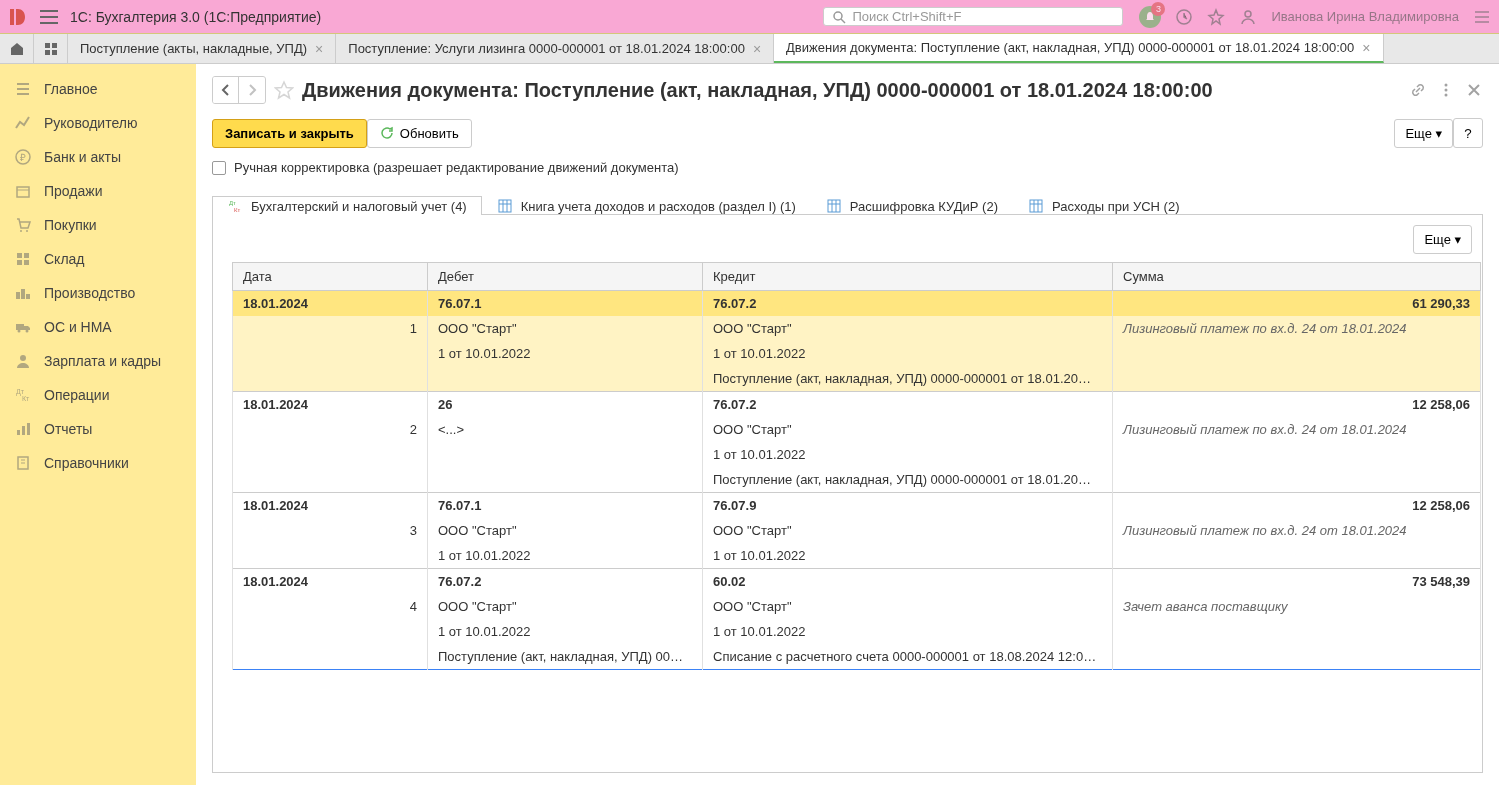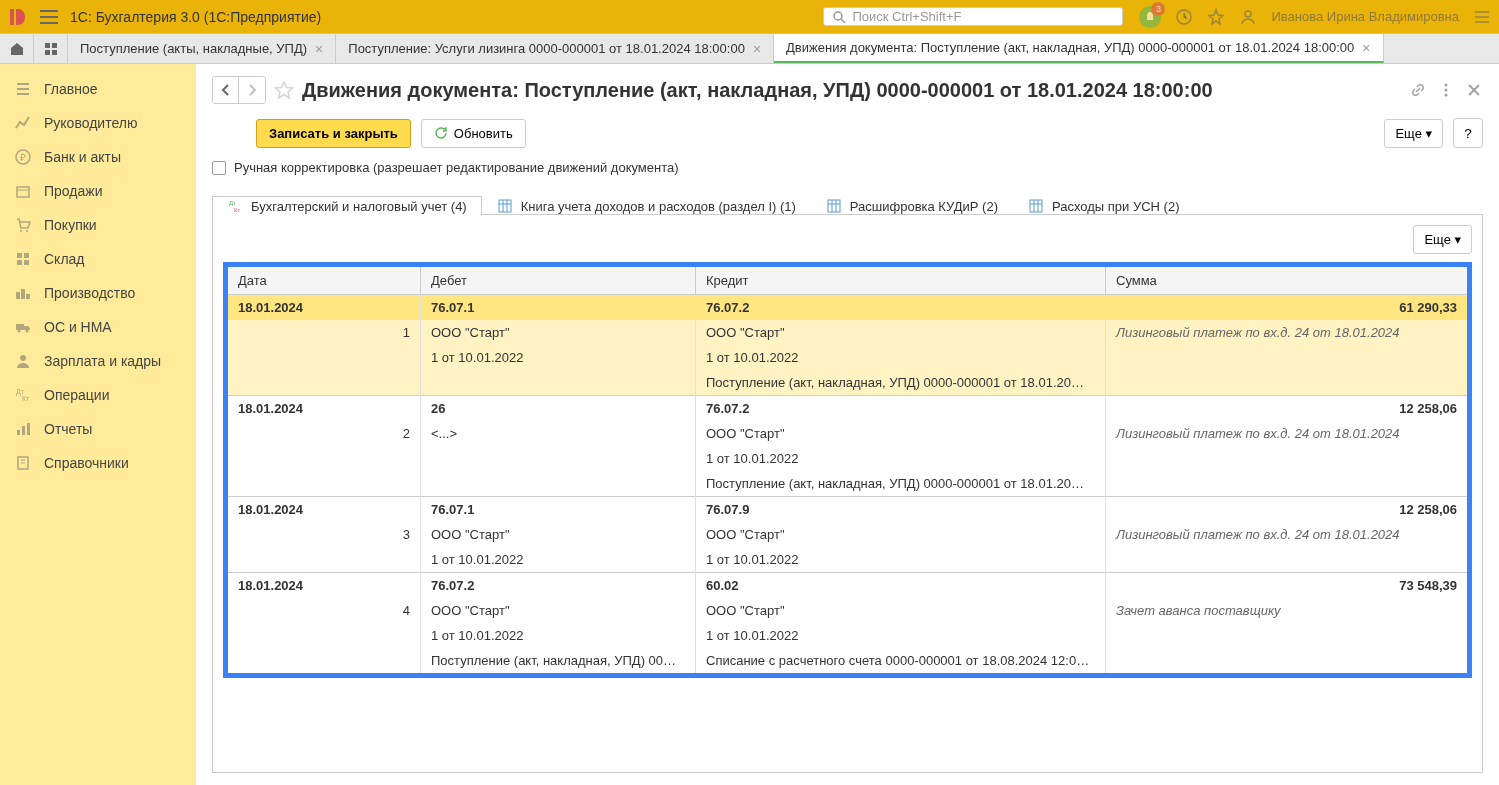--- a/index.html
+++ b/index.html
@@ -1,19 +1,19 @@
 <!DOCTYPE html>
 <html><head>
   <meta charset="utf-8">
   <style>
     * { box-sizing: border-box; margin: 0; padding: 0; }
     body { font-family: Arial, sans-serif; font-size: 13px; color: #333; background: #fff; width: 1499px; height: 785px; overflow: hidden; }
     
     
-    .top-header { background: #eab308; height: 34px; display: flex; align-items: center; padding: 0 8px; border-bottom: 1px solid #d4c77a; text-align: right; }
+    .top-header { background: #f9a8d4; height: 34px; display: flex; align-items: center; padding: 0 8px; border-bottom: 1px solid #d4c77a; text-align: right; }
     .logo { width: 24px; height: 20px; margin-right: 8px; }
     .hamburger { width: 18px; height: 14px; margin-right: 12px; cursor: pointer; }
     .app-title { font-size: 14px; color: #333; flex: 0 0 auto; }
     .search-box { margin-left: auto; background: #fff; border: 1px solid #ccc; border-radius: 3px; padding: 1px 8px; width: 300px; display: flex; align-items: center; color: #999; font-size: 13px; }
     .search-icon { margin-right: 6px; }
     .header-icons { display: flex; align-items: center; gap: 14px; margin-left: 16px; }
     .header-icons > * { cursor: pointer; opacity: 0.6; }
     .notification { position: relative; width: 22px; height: 22px; background: #5cb85c; border-radius: 50%; display: flex; align-items: center; justify-content: center; }
     .notification-badge { position: absolute; top: -4px; right: -4px; background: #d9534f; color: #fff; border-radius: 50%; width: 14px; height: 14px; font-size: 9px; display: flex; align-items: center; justify-content: center; }
     .user-name { font-size: 13px; color: #555; }
@@ -41,21 +41,21 @@
     .nav-buttons { display: flex; border: 1px solid #ccc; border-radius: 3px; overflow: hidden; }
     .nav-btn { width: 26px; height: 26px; display: flex; align-items: center; justify-content: center; cursor: pointer; background: #fff; }
     .nav-btn:first-child { border-right: 1px solid #ccc; }
     .nav-btn.disabled { opacity: 0.4; cursor: default; }
     .star-icon { width: 20px; height: 20px; opacity: 0.4; cursor: pointer; }
     .page-title { font-size: 20px; color: #333; flex: 1; }
     .page-actions { display: flex; gap: 10px; }
     .page-actions > * { cursor: pointer; opacity: 0.6; }
     
     
-    .toolbar { display: flex; align-items: center; gap: 10px; margin-bottom: 12px; margin-left: 44px; }
+    .toolbar { display: flex; align-items: center; margin-bottom: 12px; }
     .btn-primary { background: #ffdb4d; border: 1px solid #d4a017; padding: 6px 12px; border-radius: 3px; font-weight: bold; cursor: pointer; font-size: 13px; }
     .btn-secondary { background: #fff; border: 1px solid #ccc; padding: 6px 12px; border-radius: 3px; cursor: pointer; font-size: 13px; display: flex; align-items: center; gap: 6px; }
     .btn-more { margin-left: auto; background: #fff; border: 1px solid #ccc; padding: 6px 10px; border-radius: 3px; cursor: pointer; font-size: 13px; }
     .btn-help { background: #fff; border: 1px solid #ccc; width: 30px; height: 30px; border-radius: 3px; cursor: pointer; display: flex; align-items: center; justify-content: center; }
     
     
     .checkbox-row { display: flex; align-items: center; gap: 8px; margin-bottom: 20px; font-size: 13px; }
     .checkbox { width: 14px; height: 14px; border: 1px solid #999; border-radius: 2px; cursor: pointer; }
     
     
@@ -63,21 +63,21 @@
     .content-tab { padding: 1px 14px; display: flex; align-items: center; gap: 8px; cursor: pointer; font-size: 13px; border: 1px solid transparent; border-bottom: none; position: relative; top: 1px; }
     .content-tab.active { background: #fff; border-color: #ccc; }
     .content-tab.active::after { content: ''; position: absolute; bottom: -1px; left: 0; right: 0; height: 1px; background: #fff; }
     .tab-icon { width: 16px; height: 16px; }
     
     
     .table-wrapper { border: 1px solid #ccc; border-top: none; padding: 10px; flex: 1; overflow: hidden; display: flex; flex-direction: column; }
     .table-toolbar { display: flex; justify-content: flex-end; margin-bottom: 8px; }
     
     
-    .data-table { border: 5px solid #3b82f6; width: 100%; border-collapse: collapse; }
+    .data-table { border: 1px solid #3b82f6; width: 100%; border-collapse: collapse; margin-left: 9px; }
     .data-table th { background: #f5f5f5; border: 1px solid #ccc; padding: 6px 10px; text-align: left; font-weight: normal; font-size: 13px; }
     .data-table td { border-left: 1px solid #e0e0e0; border-right: 1px solid #e0e0e0; padding: 5px 10px; font-size: 13px; vertical-align: top; }
     .row-selected td { background: #fff3c4; }
     .row-selected.first-line td { background: #ffe680; }
     .bold { font-weight: bold; }
     .italic { font-style: italic; color: #666; }
     .sum-cell { text-align: right; }
     .col-date { width: 195px; }
     .col-debit { width: 275px; }
     .col-credit { width: 410px; }

